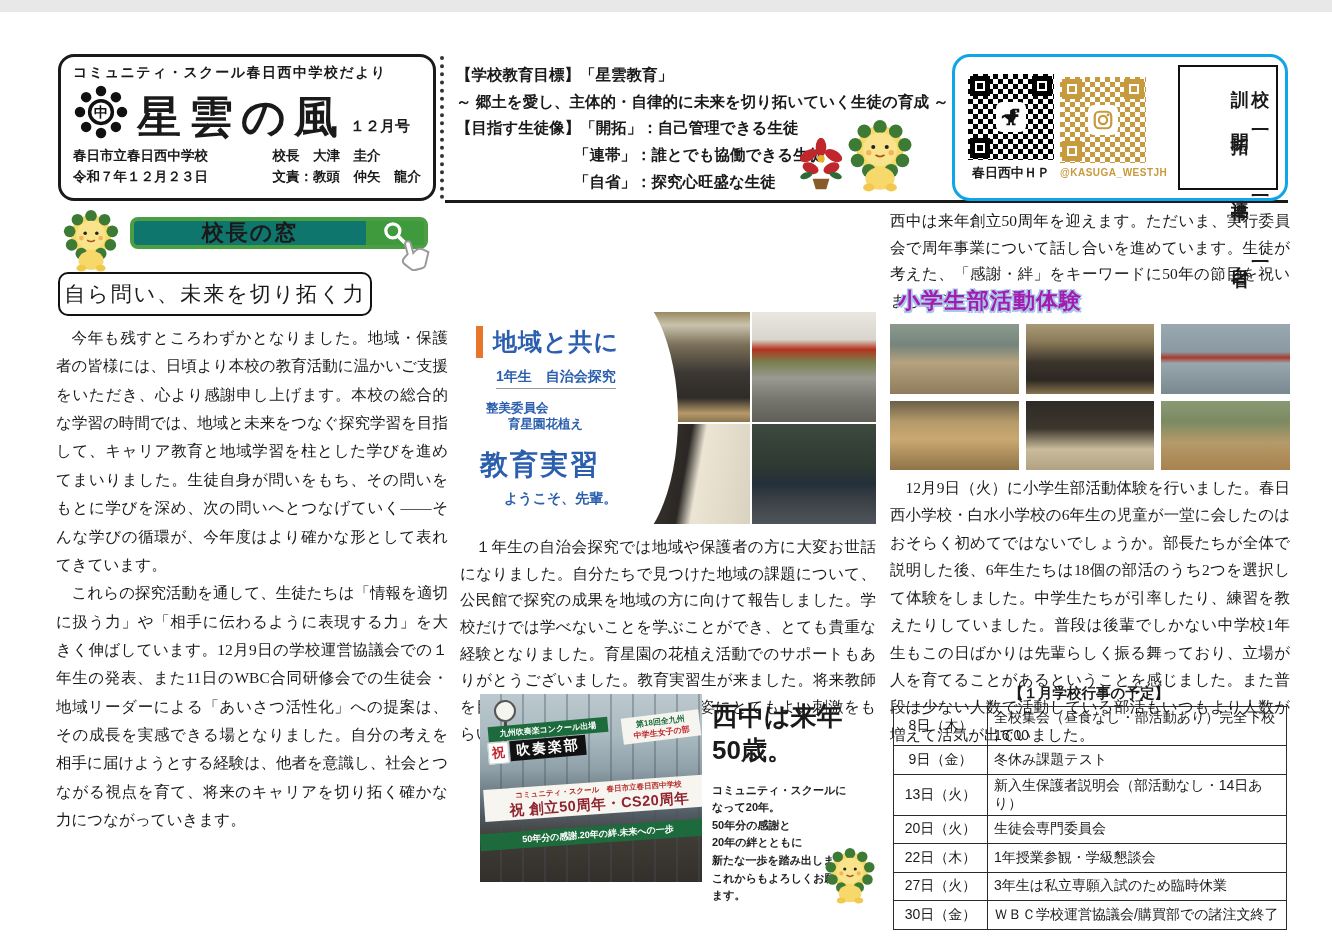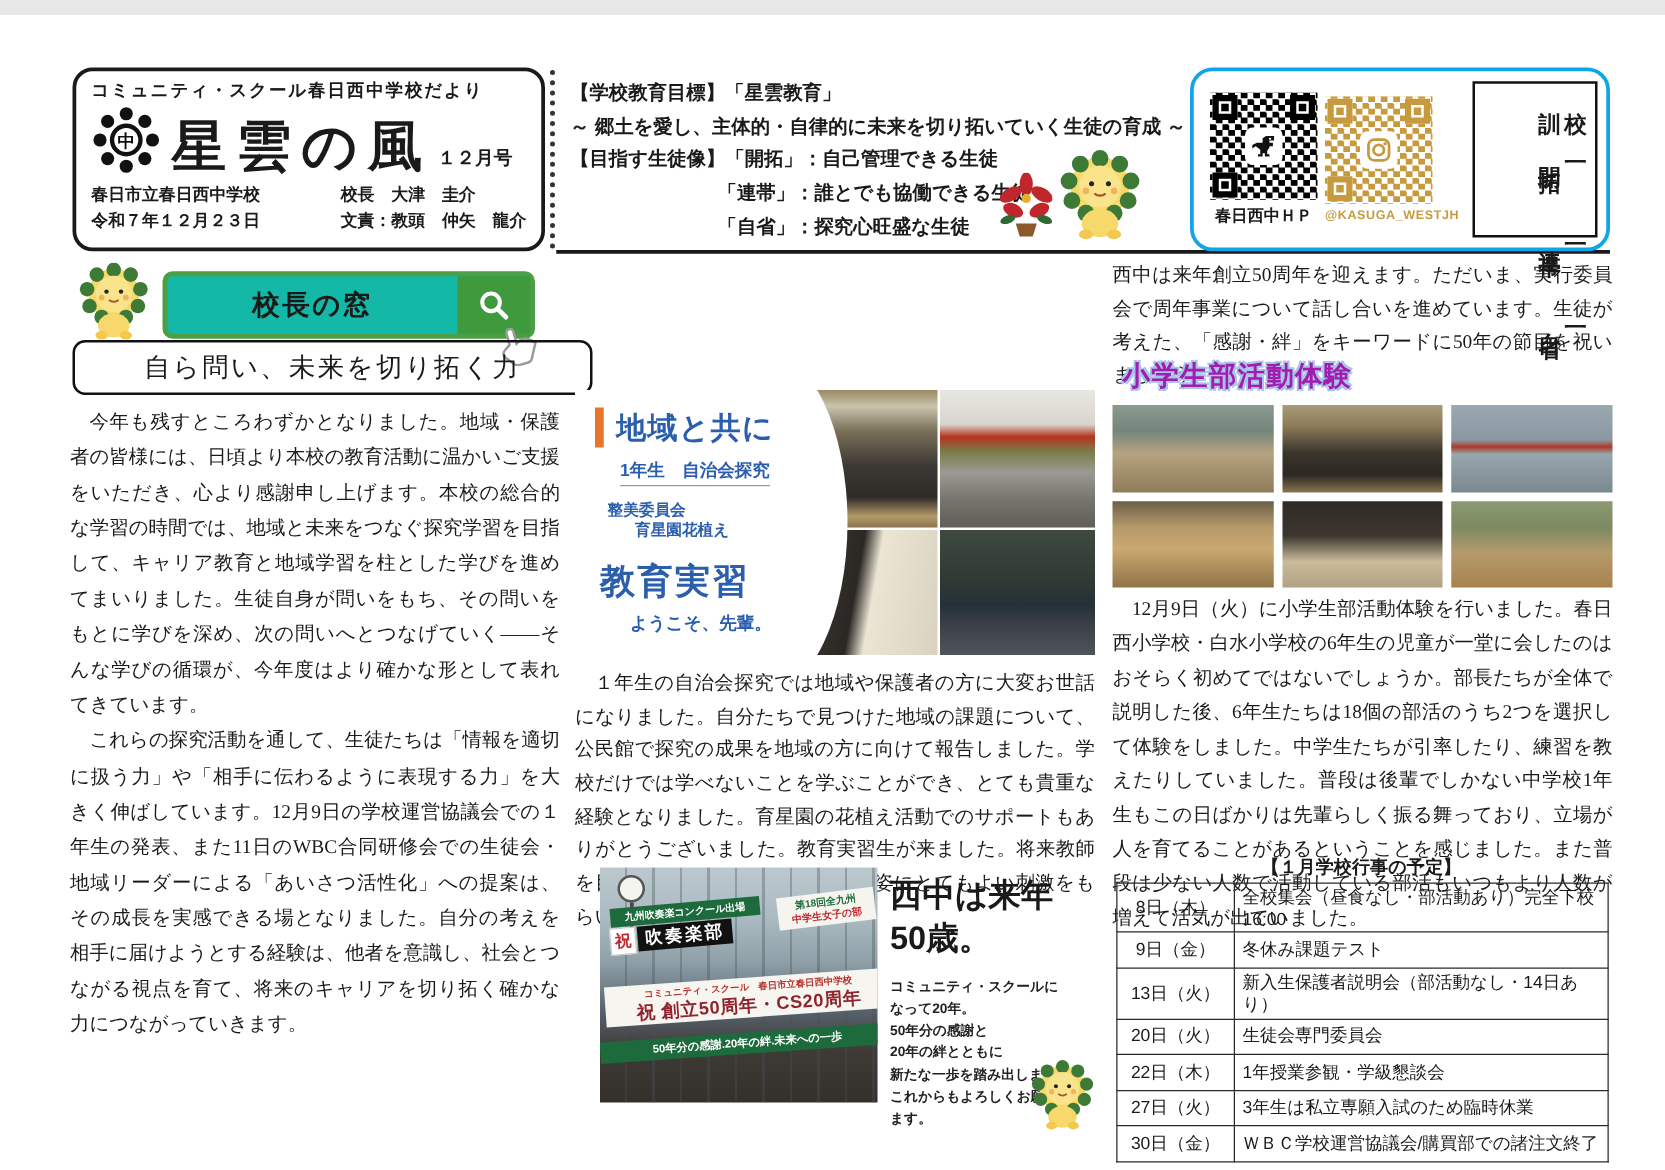--- a/index.html
+++ b/index.html
@@ -44,27 +44,27 @@
   .qr-label { font-family:"Liberation Sans",sans-serif; font-size:13px; font-weight:bold; margin-top:4px; }
   .qr-label.ig { font-size:10px; color:#c79a3d; letter-spacing:0.5px; }
   .motto-box { width:100px; height:125px; border:2.5px solid #111; margin-left:8px; padding:6px 6px;
                writing-mode:vertical-rl; font-size:18px; font-weight:bold; line-height:1.15; letter-spacing:4px; display:flex; }
   .motto-box span { display:block; margin-left:7px; }
   .motto-title { padding-top:2px; }
   .motto-item { padding-top:40px; }
 
   
   .lion-top { position:absolute; left:60px; top:198px; width:62px; height:62px; }
-  .searchbar { position:absolute; left:130px; top:205px; width:298px; height:54px;
-               border:4px solid #4c9e45; border-radius:8px; background:#14b8a6; display:flex; overflow:visible; }
+  .searchbar { position:absolute; left:130px; top:205px; width:298px; height:32px;
+               border:4px solid #4c9e45; border-radius:8px; background:#0f766e; display:flex; overflow:visible; }
   .searchbar .q { flex:1; display:flex; align-items:center; justify-content:center;
                   font-family:"Liberation Sans",sans-serif; font-size:22px; font-weight:bold; letter-spacing:2px; }
   .searchbar .btn { width:58px; background:#3e9a3c; display:flex; align-items:center; justify-content:center; }
   .hand-cursor { position:absolute; right:-8px; bottom:-26px; width:34px; height:34px; }
-  .subtitle-box { position:absolute; left:58px; top:260px; width:416px; height:44px;
+  .subtitle-box { position:absolute; left:58px; top:260px; width:314px; height:44px;
                   border:2.5px solid #111; border-radius:10px; display:flex; align-items:center; justify-content:center;
                   font-size:21px; letter-spacing:2px; }
   .col-left { position:absolute; left:56px; top:312px; width:392px; font-size:15.5px; line-height:1.83; text-align:justify; }
   .col-left p { text-indent:1em; }
 
   
   .col-center-intro { position:absolute; left:460px; top:196px; width:416px; font-size:15.5px; line-height:1.72; text-align:justify; }
   .col-center-intro p { text-indent:1em; }
   .collage { position:absolute; left:460px; top:300px; width:416px; height:212px; overflow:hidden; }
   .collage .ph { position:absolute; }

